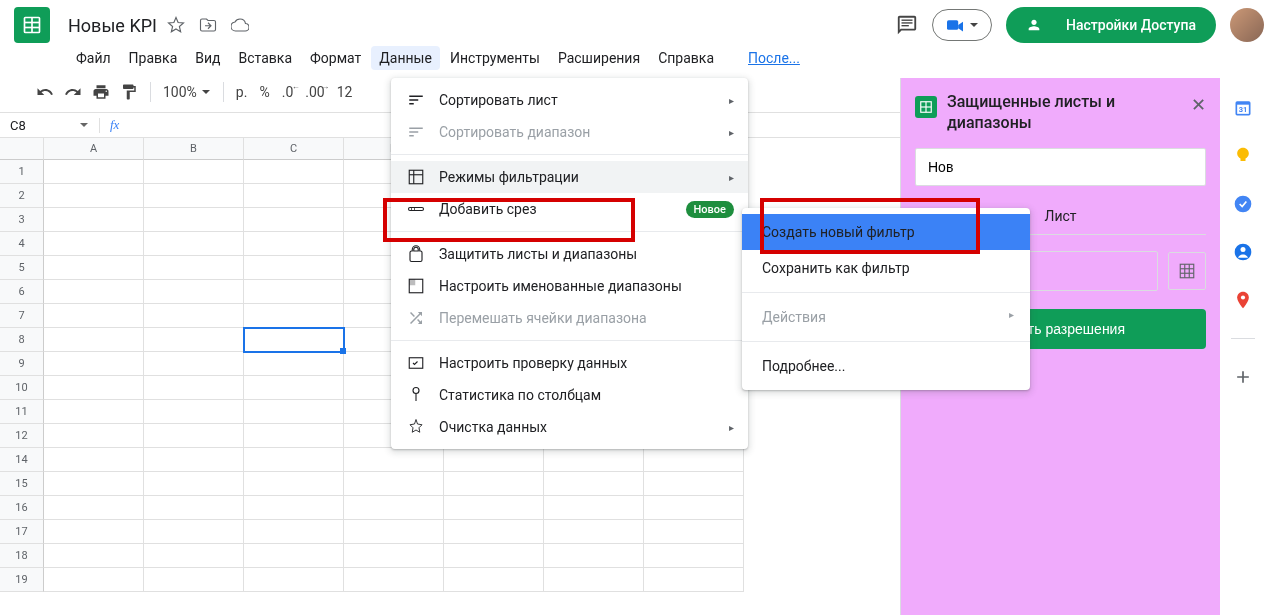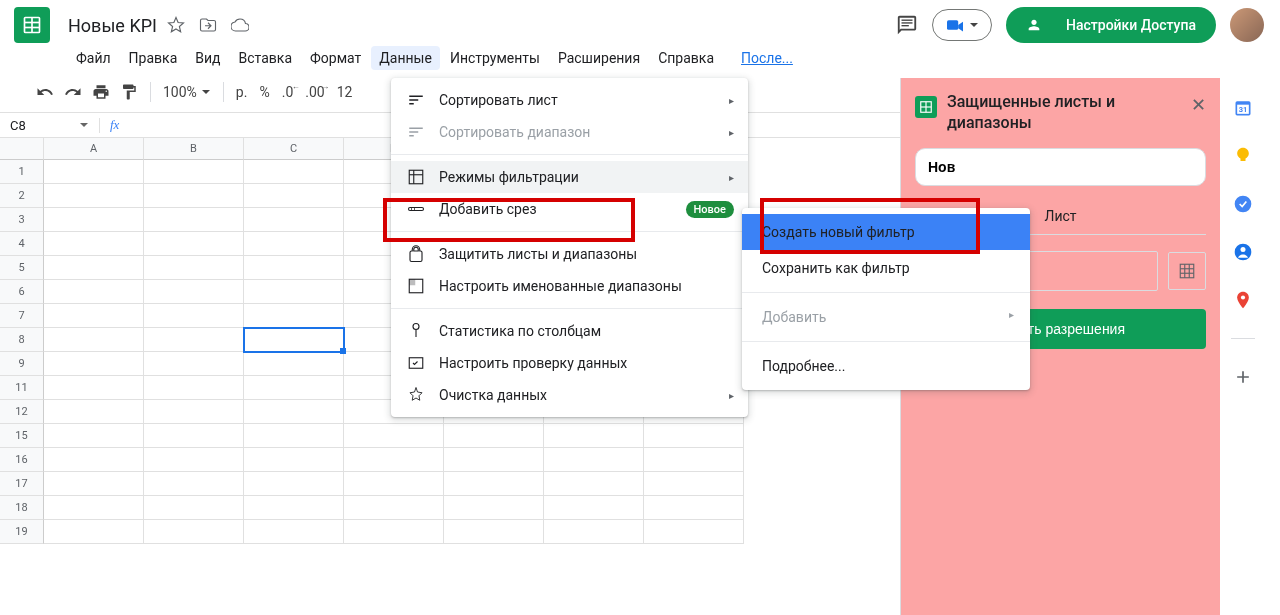--- a/index.html
+++ b/index.html
@@ -14,21 +14,21 @@
   .title-icons svg { width: 18px; height: 18px; fill: currentColor; }
   .header-right { margin-left: auto; display: flex; align-items: center; gap: 14px; }
   .meet-btn { border: 1px solid #747775; border-radius: 40px; padding: 7px 12px; display: flex; align-items: center; gap: 4px; }
   .share-btn { background: #0f9d58; color: #fff; border-radius: 40px; padding: 10px 20px; font-weight: 500; display: flex; align-items: center; gap: 24px; }
   .avatar { width: 34px; height: 34px; border-radius: 50%; background: linear-gradient(135deg,#c97,#865); }
 
   
   .menubar { display: flex; padding: 0 0 0 68px; height: 28px; align-items: center; font-size: 14px; gap: 2px; }
   .menu-item { padding: 4px 8px; border-radius: 4px; cursor: pointer; }
   .menu-item.active { background: #e8f0fe; border-radius: 4px; }
-  .menu-last { color: #1a73e8; text-decoration: underline; margin-left: 9px; }
+  .menu-last { color: #1a73e8; text-decoration: underline; margin-left: 16px; }
 
   
   .toolbar { display: flex; align-items: center; padding: 6px 10px 6px 36px; gap: 10px; color: #444; font-size: 14px; border-bottom: 0; height: 40px; }
   .tb-sep { width: 1px; height: 20px; background: #dadce0; margin: 0 2px; }
   .tb-icon { width: 18px; height: 18px; fill: #444; }
   .zoom { display: flex; align-items: center; gap: 4px; }
   .tb-group { display: flex; gap: 12px; align-items: center; }
   .tb-right { margin-left: auto; display: flex; align-items: center; gap: 18px; }
   .chevron-up { width: 18px; height: 18px; fill: #444; }
 
@@ -64,26 +64,26 @@
 
   
   .submenu { position: absolute; left: 742px; top: 208px; width: 288px; background: #fff; border-radius: 4px; box-shadow: 0 2px 6px 2px rgba(60,64,67,.15), 0 1px 2px rgba(60,64,67,.3); padding: 6px 0; z-index: 55; }
   .sm-item { padding: 10px 20px; font-size: 14px; position: relative; }
   .sm-item.hover { background: #3b82f6; }
   .sm-item.disabled { color: #9aa0a6; }
   .sm-sep { height: 1px; background: #e8eaed; margin: 6px 0; }
   .sm-arrow { position: absolute; right: 16px; font-size: 10px; color: #9aa0a6; }
 
   
-  .side-panel { position: absolute; right: 60px; top: 78px; width: 320px; bottom: 0; border-left: 1px solid #dadce0; background: #fca5a5; padding: 14px 14px; z-index: 30; }
+  .side-panel { position: absolute; right: 60px; top: 78px; width: 320px; bottom: 0; border-left: 1px solid #dadce0; background: #f0abfc; padding: 14px 14px; z-index: 30; }
   .sp-head { display: flex; align-items: flex-start; gap: 10px; margin-bottom: 14px; }
   .sp-logo { width: 22px; height: 22px; background: #0f9d58; border-radius: 3px; display: flex; align-items: center; justify-content: center; margin-top: 4px; }
   .sp-title { font-size: 16px; font-weight: 500; line-height: 1.3; flex: 1; }
   .sp-close { font-size: 18px; color: #5f6368; margin-top: 2px; }
-  .sp-input { width: 100%; border: 1px solid #dadce0; padding: 10px 12px; font-size: 14px; border-radius: 10px; margin-bottom: 12px; font-weight: bold; }
+  .sp-input { width: 100%; border: 1px solid #dadce0; padding: 10px 12px; font-size: 14px; border-radius: 2px; margin-bottom: 12px; }
   .sp-tabs { text-align: center; border-bottom: 1px solid #dadce0; padding: 10px 0; font-size: 14px; margin-bottom: 16px; }
   .sp-sheet-row { display: flex; align-items: center; gap: 10px; margin-bottom: 18px; }
   .sp-sheet-box { flex: 1; border: 1px solid #dadce0; height: 40px; border-radius: 2px; }
   .sp-grid-icon { width: 38px; height: 38px; border: 1px solid #dadce0; border-radius: 2px; display: flex; align-items: center; justify-content: center; }
   .sp-btn { width: 100%; background: #0f9d58; color: #fff; border: none; padding: 12px; font-size: 14px; font-weight: 500; border-radius: 4px; }
 
   
   .right-rail { position: absolute; right: 0; top: 78px; width: 76px; bottom: 0; border-left: 1px solid #dadce0; display: flex; flex-direction: column; align-items: center; gap: 28px; padding-top: 20px; z-index: 20; background: #fff; }
   .rail-icon { width: 20px; height: 20px; }
 
@@ -316,31 +316,51 @@
           <div class="row-h">9</div>
           <div class="cell"></div>
           <div class="cell"></div>
           <div class="cell"></div>
           <div class="cell"></div>
           <div class="cell"></div>
           <div class="cell"></div>
           <div class="cell"></div>
         </div>
         <div class="row">
+          <div class="row-h">10</div>
+          <div class="cell"></div>
+          <div class="cell"></div>
+          <div class="cell"></div>
+          <div class="cell"></div>
+          <div class="cell"></div>
+          <div class="cell"></div>
+          <div class="cell"></div>
+        </div>
+        <div class="row">
           <div class="row-h">11</div>
           <div class="cell"></div>
           <div class="cell"></div>
           <div class="cell"></div>
           <div class="cell"></div>
           <div class="cell"></div>
           <div class="cell"></div>
           <div class="cell"></div>
         </div>
         <div class="row">
           <div class="row-h">12</div>
+          <div class="cell"></div>
+          <div class="cell"></div>
+          <div class="cell"></div>
+          <div class="cell"></div>
+          <div class="cell"></div>
+          <div class="cell"></div>
+          <div class="cell"></div>
+        </div>
+        <div class="row">
+          <div class="row-h">14</div>
           <div class="cell"></div>
           <div class="cell"></div>
           <div class="cell"></div>
           <div class="cell"></div>
           <div class="cell"></div>
           <div class="cell"></div>
           <div class="cell"></div>
         </div>
         <div class="row">
           <div class="row-h">15</div>
@@ -437,49 +457,55 @@
       </svg>
     <span>Защитить листы и диапазоны</span>
   </div>
   <div class="dd-item">
     <svg class="dd-icon" viewBox="0 0 24 24">
         <rect x="3" y="3" width="18" height="18" fill="none" stroke="currentColor" stroke-width="1.5"></rect>
         <rect x="3" y="3" width="8" height="8" fill="currentColor" opacity="0.3"></rect>
       </svg>
     <span>Настроить именованные диапазоны</span>
   </div>
+  <div class="dd-item disabled">
+    <svg class="dd-icon" viewBox="0 0 24 24">
+        <path d="M10.59 9.17L5.41 4 4 5.41l5.17 5.17 1.42-1.41zM14.5 4l2.04 2.04L4 18.59 5.41 20 17.96 7.46 20 9.5V4h-5.5zm.33 9.41l-1.41 1.41 3.13 3.13L14.5 20H20v-5.5l-2.04 2.04-3.13-3.13z"></path>
+      </svg>
+    <span>Перемешать ячейки диапазона</span>
+  </div>
   <div class="dd-sep"></div>
+  <div class="dd-item">
+    <svg class="dd-icon" viewBox="0 0 24 24">
+        <rect x="3" y="5" width="18" height="14" fill="none" stroke="currentColor" stroke-width="1.5"></rect>
+        <path d="M8 12l2 2 4-4" fill="none" stroke="currentColor" stroke-width="1.5"></path>
+      </svg>
+    <span>Настроить проверку данных</span>
+  </div>
   <div class="dd-item">
     <svg class="dd-icon" viewBox="0 0 24 24">
         <circle cx="12" cy="6" r="4" fill="none" stroke="currentColor" stroke-width="1.5"></circle>
         <line x1="12" y1="10" x2="12" y2="20" stroke="currentColor" stroke-width="1.5"></line>
       </svg>
     <span>Статистика по столбцам</span>
-  </div>
-  <div class="dd-item">
-    <svg class="dd-icon" viewBox="0 0 24 24">
-        <rect x="3" y="5" width="18" height="14" fill="none" stroke="currentColor" stroke-width="1.5"></rect>
-        <path d="M8 12l2 2 4-4" fill="none" stroke="currentColor" stroke-width="1.5"></path>
-      </svg>
-    <span>Настроить проверку данных</span>
   </div>
   <div class="dd-item">
     <svg class="dd-icon" viewBox="0 0 24 24">
         <path d="M12 2l2 6 6 1-4 4 1 6-5-3-5 3 1-6-4-4 6-1z" fill="none" stroke="currentColor" stroke-width="1.2"></path>
       </svg>
     <span>Очистка данных</span>
       <span class="dd-arrow">▸</span>
   </div>
 </div>
 
 <div class="submenu">
   <div class="sm-item hover">Создать новый фильтр</div>
   <div class="sm-item">Сохранить как фильтр</div>
   <div class="sm-sep"></div>
-  <div class="sm-item disabled"><span>Добавить</span><span class="sm-arrow">▸</span></div>
+  <div class="sm-item disabled"><span>Действия</span><span class="sm-arrow">▸</span></div>
   <div class="sm-sep"></div>
   <div class="sm-item">Подробнее...</div>
 </div>
 
 <div class="dd-highlight1"></div>
 <div class="dd-highlight2"></div>
 
 <div class="side-panel">
   <div class="sp-head">
     <div class="sp-logo">

